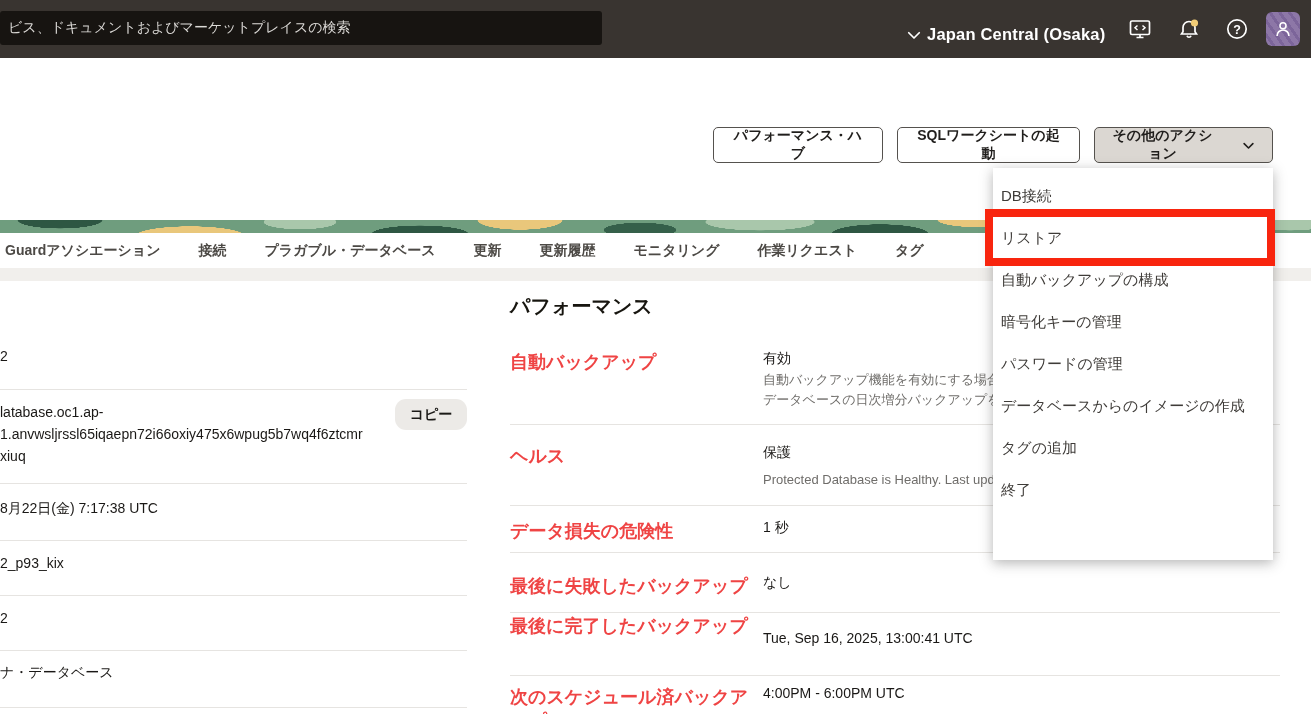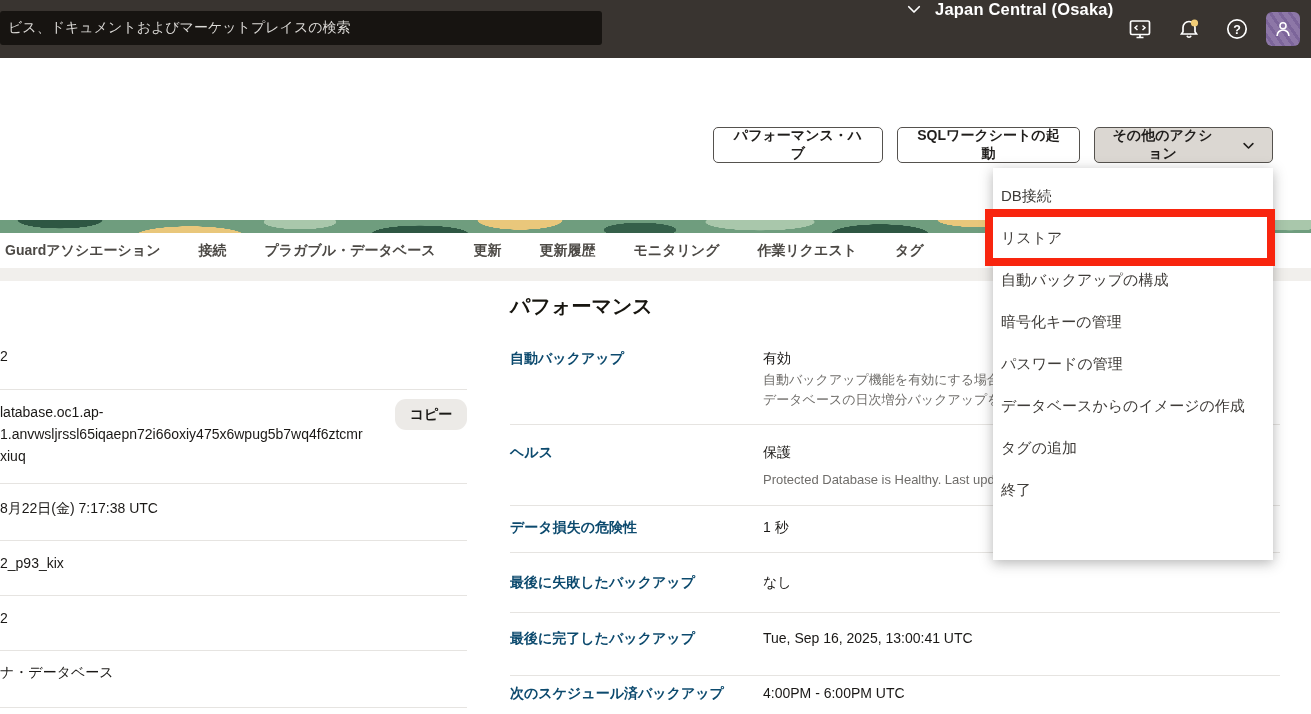--- a/index.html
+++ b/index.html
@@ -14,21 +14,21 @@
   .topbar {
     position:absolute; left:0; top:0; width:1311px; height:58px;
     background:#393430; z-index:5;
   }
   .search-input {
     position:absolute; left:0; top:11px; width:602px; height:34px;
     background:#171411; border:none; border-radius:3px;
     color:#dbd9d6; font-size:14px; padding:0 10px 0 8px;
     font-family:inherit; outline:none;
   }
-  .region-wrap { position:absolute; left:905px; top:0; height:44px; display:flex; align-items:flex-start; gap:12px; }
+  .region-wrap { position:absolute; left:905px; top:0; height:44px; display:flex; align-items:flex-end; gap:4px; }
   .region-label { color:#ffffff; font-size:16.5px; font-weight:bold; letter-spacing:.2px; }
   .tb-icon { position:absolute; top:17px; width:24px; height:24px; }
   .avatar {
     position:absolute; left:1266px; top:12px; width:34px; height:34px;
     border-radius:6px; overflow:hidden;
     background:repeating-linear-gradient(55deg,#8d77a7 0 5px,#7c659a 5px 8px);
     display:flex; align-items:center; justify-content:center;
   }
 
   
@@ -72,21 +72,21 @@
   .divider-l { position:absolute; left:0; width:467px; height:1px; background:#e6e4e1; }
   .divider-r { position:absolute; left:510px; width:770px; height:1px; background:#e6e4e1; }
   .copy-btn {
     position:absolute; left:395px; top:399px; width:72px; height:31px;
     background:#eceae7; border:none; border-radius:11px;
     font-size:14px; font-weight:600; color:#1b1a17; font-family:inherit; cursor:pointer;
   }
 
   
   .section-title { position:absolute; left:510px; top:293px; font-size:20px; font-weight:bold; color:#17150f; }
-  .blabel { position:absolute; left:510px; width:250px; font-size:14px; font-weight:bold; color:#0c4a6e; }
+  .blabel { position:absolute; left:510px; width:250px; font-size:18px; font-weight:bold; color:#ef4444; }
   .bvalue { position:absolute; left:763px; font-size:14px; color:#1a1816; white-space:nowrap; }
   .bhelp  { position:absolute; left:763px; font-size:13px; color:#6f6d6a; white-space:nowrap; }
 
   
   .menu {
     position:absolute; left:993px; top:168px; width:280px; height:392px;
     background:#ffffff; box-shadow:0 3px 12px rgba(40,40,40,.35);
     z-index:10; padding-top:7px;
   }
   .menu-item {
@@ -210,21 +210,21 @@
 <div class="divider-r" style="top:505px;"></div>
 
 <div class="blabel" style="top:519px;">データ損失の危険性</div>
 <div class="bvalue" style="top:519px;">1 秒</div>
 <div class="divider-r" style="top:552px;"></div>
 
 <div class="blabel" style="top:574px;">最後に失敗したバックアップ</div>
 <div class="bvalue" style="top:574px;">なし</div>
 <div class="divider-r" style="top:612px;"></div>
 
-<div class="blabel" style="top:630px;">最後に完了したバックアップ</div>
+<div class="blabel" style="top:614px;">最後に完了したバックアップ</div>
 <div class="bvalue" style="top:630px;">Tue, Sep 16, 2025, 13:00:41 UTC</div>
 <div class="divider-r" style="top:675px;"></div>
 
 <div class="blabel" style="top:685px;">次のスケジュール済バックアップ</div>
 <div class="bvalue" style="top:685px;">4:00PM - 6:00PM UTC</div>
 
 <div class="menu">
   <div class="menu-item">DB接続</div>
   <div class="menu-item">リストア</div>
   <div class="menu-item">自動バックアップの構成</div>

